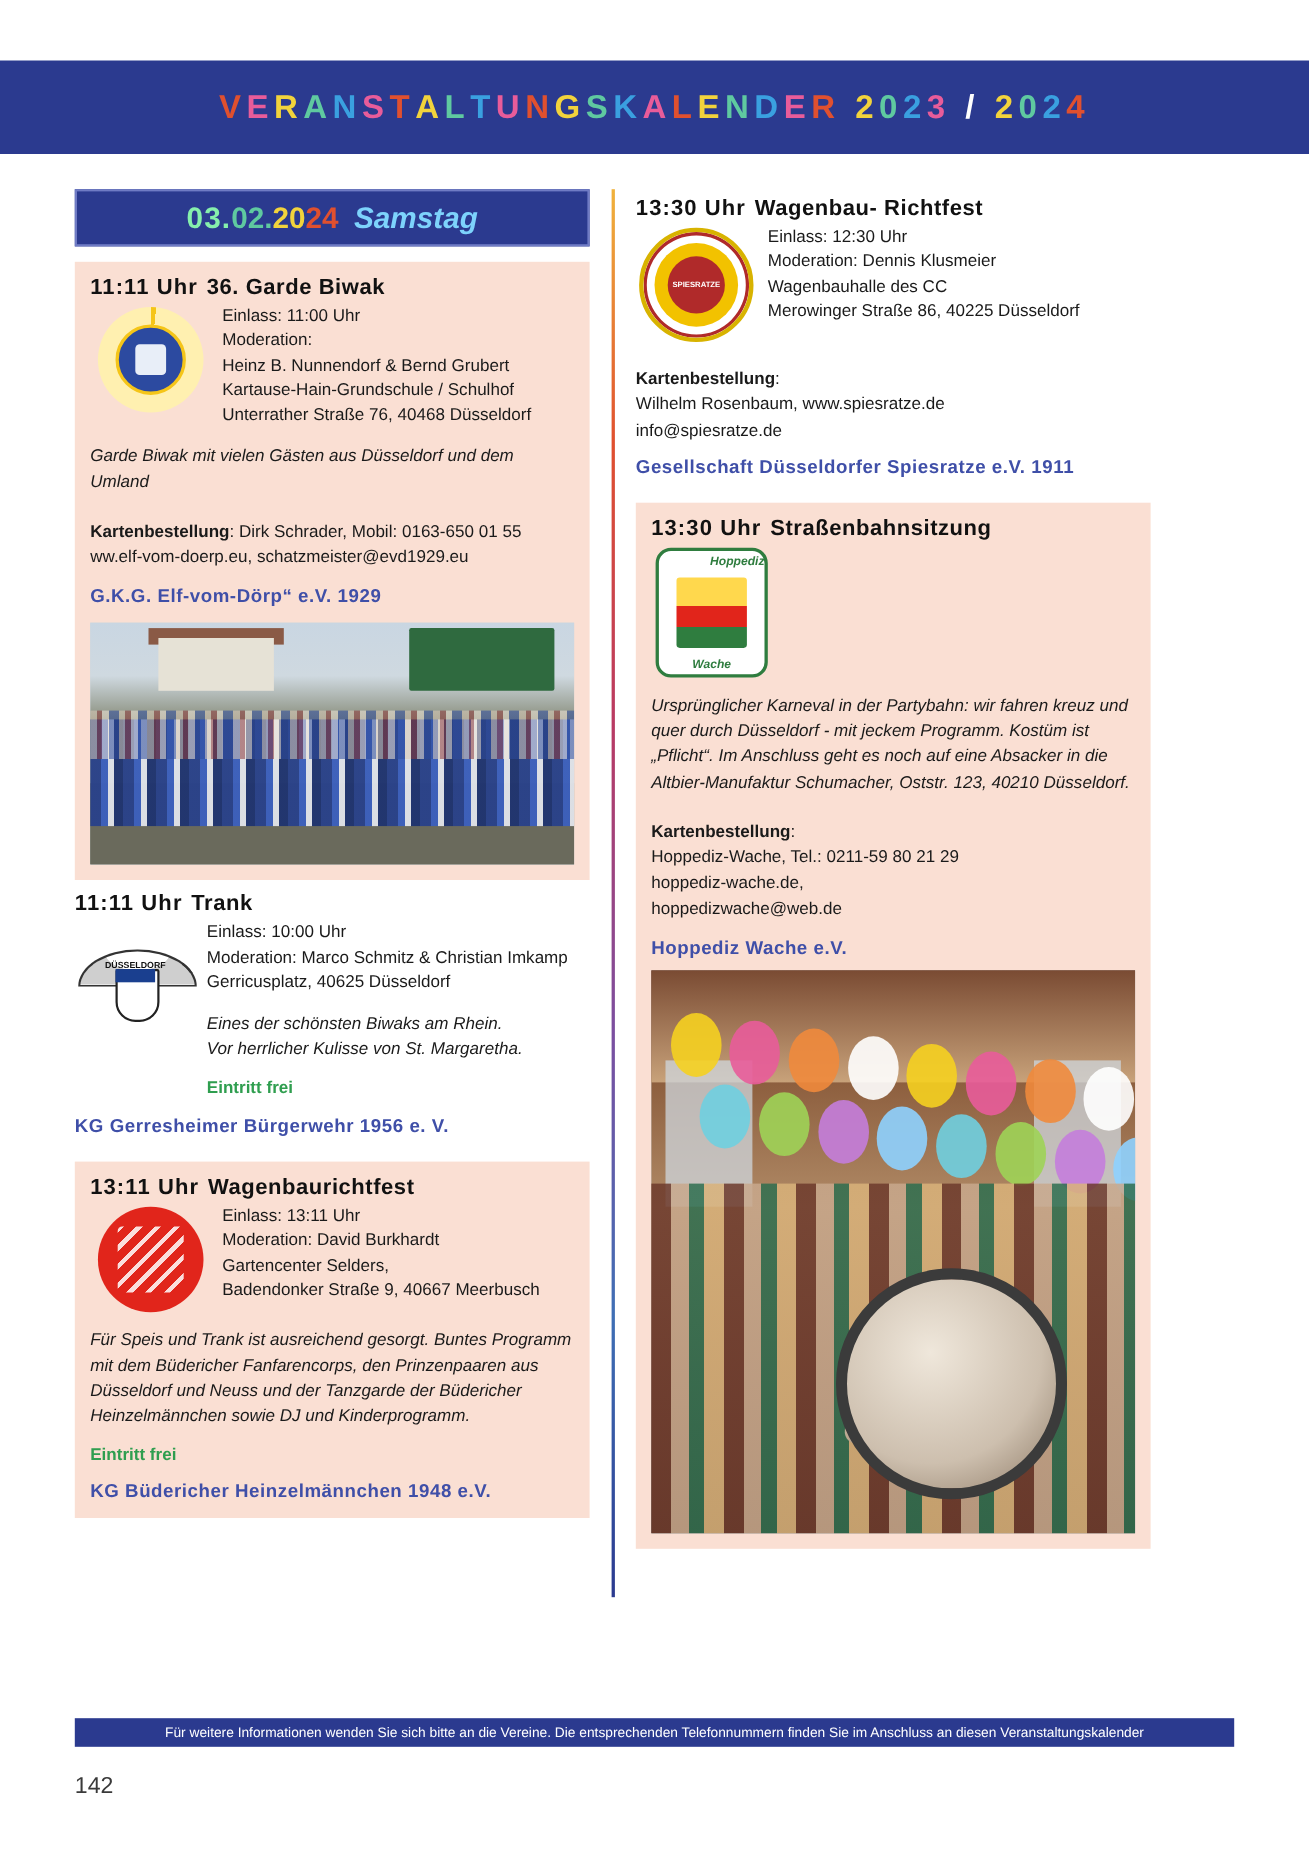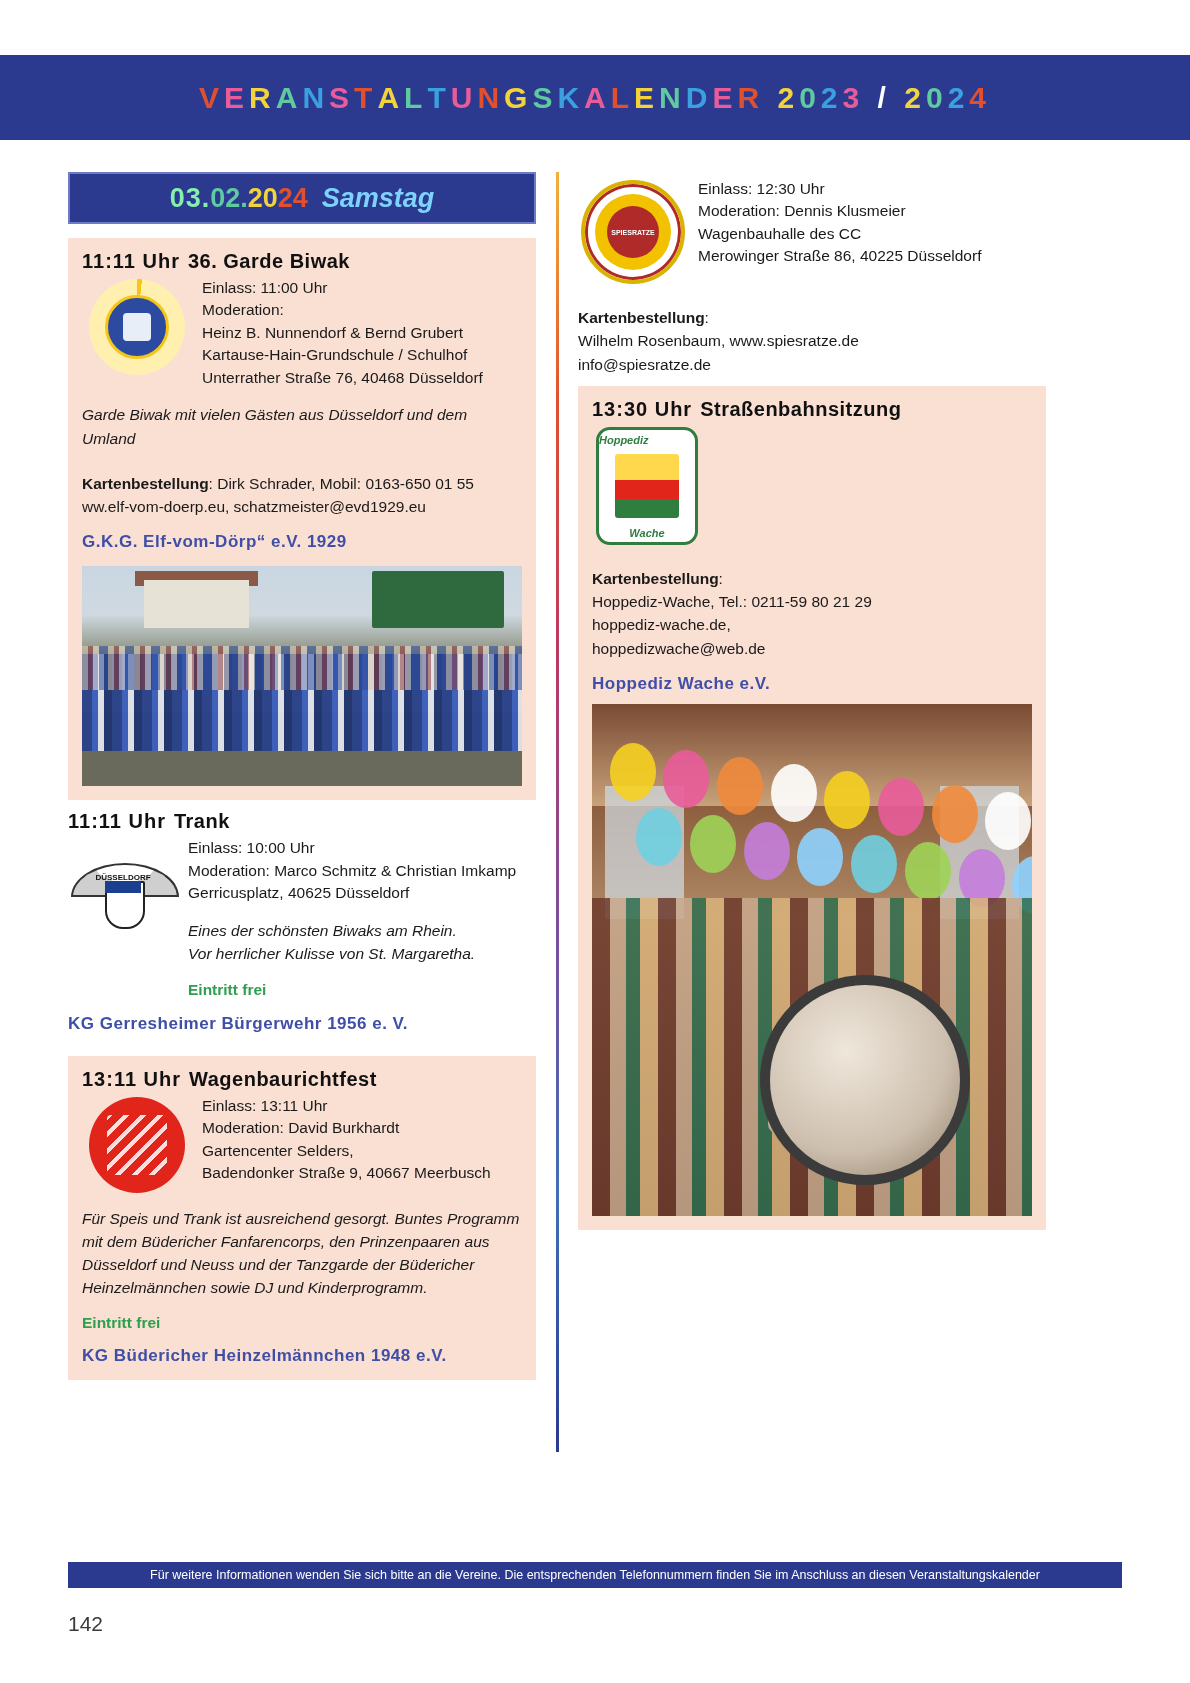--- a/index.html
+++ b/index.html
@@ -122,21 +122,21 @@
   .logo-anchor .shield { position:absolute; left:34px; top:42px; width:36px; height:44px; background:#fff; border:2px solid #222;
     border-radius:2px 2px 18px 18px; }
   .logo-anchor .shieldtop { position:absolute; left:34px; top:42px; width:36px; height:12px; background:#1a3f8f; }
   .logo-anchor .lbl { position:absolute; left:0; top:34px; width:104px; text-align:center; font-size:8px; font-weight:bold; color:#111; }
 
   .logo-red { width:96px; height:96px; border-radius:50%; background:#e1251b; position:relative; }
   .logo-red .fig { position:absolute; inset:18px; border-radius:4px;
     background:repeating-linear-gradient(135deg,#fff 0 4px,#e1251b 4px 12px); opacity:.85; }
 
   .logo-hopp { width:96px; height:112px; position:relative; background:#ffffff; border:3px solid #2f7d3f; border-radius:14px; }
-  .logo-hopp .top { position:absolute; left:0; top:4px; width:100%; text-align:left; font-size:11px; font-weight:bold; color:#2f7d3f; font-style:italic; }
+  .logo-hopp .top { position:absolute; left:0; top:4px; width:100%; text-align:right; font-size:11px; font-weight:bold; color:#2f7d3f; font-style:italic; }
   .logo-hopp .bot { position:absolute; left:0; bottom:3px; width:100%; text-align:center; font-size:11px; font-weight:bold; color:#2f7d3f; font-style:italic; }
   .logo-hopp .body { position:absolute; left:16px; top:24px; right:16px; bottom:24px;
     background:linear-gradient(to bottom,#ffd84d 0 40%,#e1251b 40% 70%,#2f7d3f 70% 100%); border-radius:3px; }
 
   
   .footer-band {
     position:absolute; left:68px; top:1562px; width:1054px; height:26px;
     background:#2b3a8f; color:#ffffff; font-size:12.5px;
     display:flex; align-items:center; justify-content:center;
   }
@@ -245,55 +245,60 @@
     <div class="ev-desc">Für Speis und Trank ist ausreichend gesorgt. Buntes Programm mit dem Büdericher Fanfarencorps, den Prinzenpaaren aus Düsseldorf und Neuss und der Tanzgarde der Büdericher Heinzelmännchen sowie DJ und Kinderprogramm.</div>
     <div class="ev-free">Eintritt frei</div>
     <div class="ev-club">KG Büdericher Heinzelmännchen 1948 e.V.</div>
   </div>
 
 </div>
 
 <div class="col-right">
 
   <div class="event plain">
+    <div class="ev-title">
+      <span class="t-time">13:30 Uhr</span><span class="t-name">Wagenbau- Richtfest</span>
+    </div>
     <div class="ev-body">
       <div class="ev-logo">
         <div class="logo-ring">
             <div class="inner"></div>
             <div class="inner2"></div>
             <div class="txt">SPIESRATZE</div>
           </div>
       </div>
       <div class="ev-lines">
         <div class="line">Einlass: 12:30 Uhr</div>
         <div class="line">Moderation: Dennis Klusmeier</div>
         <div class="line">Wagenbauhalle des CC</div>
         <div class="line">Merowinger Straße 86, 40225 Düsseldorf</div>
       </div>
     </div>
     <div class="ev-order">
       <b>Kartenbestellung</b><span>:</span><br>
       <span>Wilhelm Rosenbaum, www.spiesratze.de</span><br>
       <span>info@spiesratze.de</span>
     </div>
+    <div class="ev-club outside">Gesellschaft Düsseldorfer Spiesratze e.V. 1911</div>
   </div>
 
   <div class="event tinted">
     <div class="ev-title">
       <span class="t-time">13:30 Uhr</span><span class="t-name">Straßenbahnsitzung</span>
     </div>
     <div class="ev-body">
       <div class="ev-logo">
         <div class="logo-hopp">
             <div class="top">Hoppediz</div>
             <div class="body"></div>
             <div class="bot">Wache</div>
           </div>
       </div>
     </div>
+    <div class="ev-desc">Ursprünglicher Karneval in der Partybahn: wir fahren kreuz und quer durch Düsseldorf - mit jeckem Programm. Kostüm ist „Pflicht“. Im Anschluss geht es noch auf eine Absacker in die Altbier-Manufaktur Schumacher, Oststr. 123, 40210 Düsseldorf.</div>
     <div class="ev-order">
       <b>Kartenbestellung</b><span>:</span><br>
       <span>Hoppediz-Wache, Tel.: 0211-59 80 21 29</span><br>
       <span>hoppediz-wache.de,</span><br>
       <span>hoppedizwache@web.de</span>
     </div>
     <div class="ev-club">Hoppediz Wache e.V.</div>
     <div class="photo photo-2">
       <div class="p2-bg"></div>
       <div class="p2-ceiling"></div>

